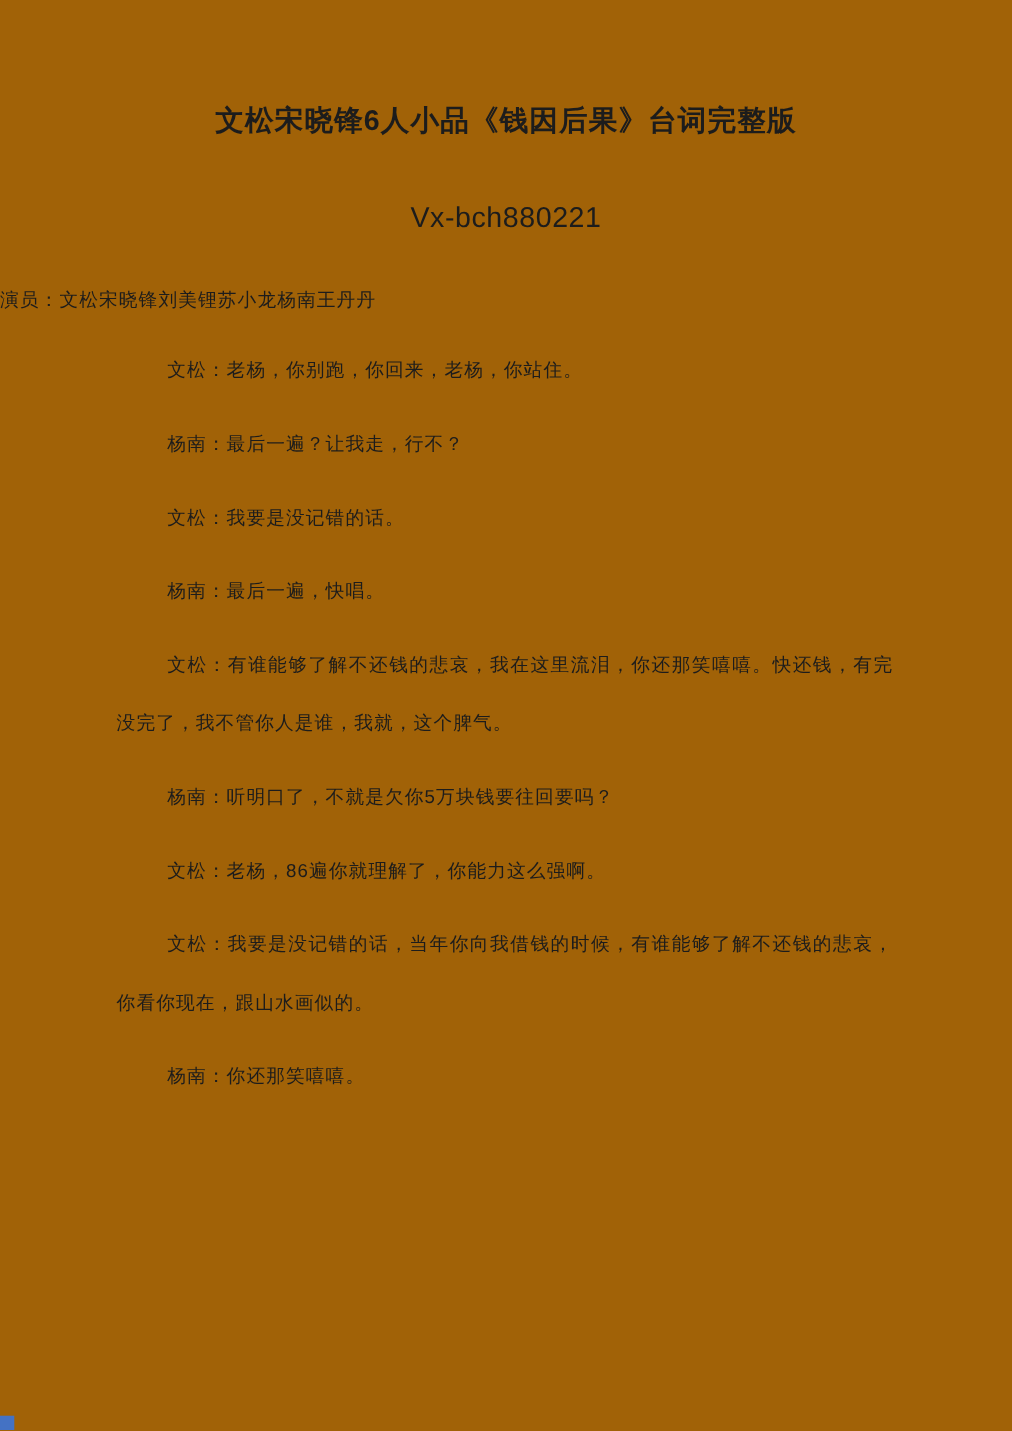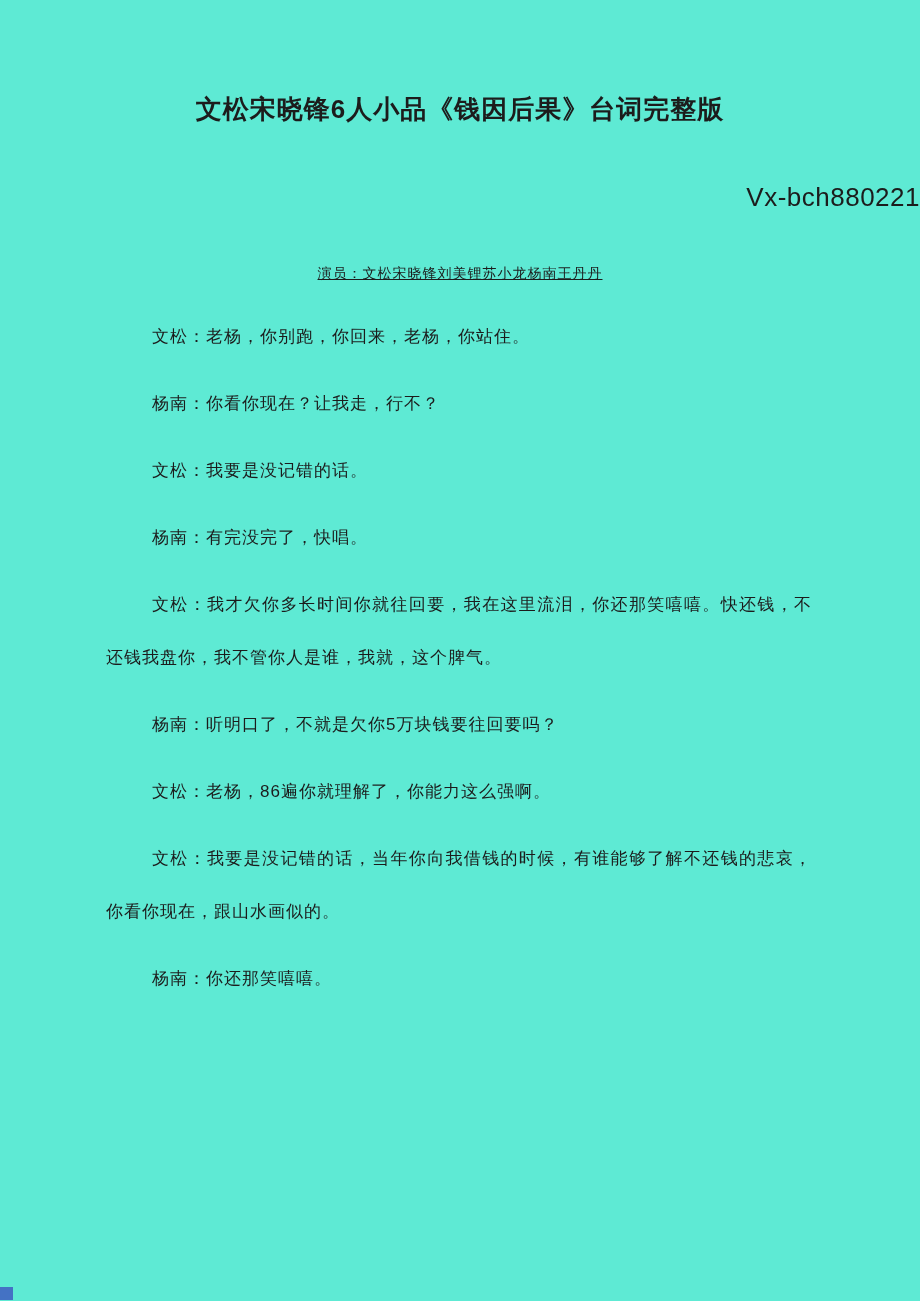--- a/index.html
+++ b/index.html
@@ -21,34 +21,33 @@
     margin: 0;
     padding-top: 92px;
     text-align: center;
     font-size: 26px;
     line-height: 34px;
     font-weight: bold;
     letter-spacing: 1px;
   }
   .doc-subtitle {
     margin: 54px 0 0 0;
-    text-align: right;
+    text-align: center;
     font-size: 26px;
     line-height: 34px;
     font-weight: 400;
     letter-spacing: 0.5px;
   }
   .cast-line {
     margin: 48px 0 0 0;
-    text-align: center;
-    font-size: 14px;
+    text-align: left;
+    font-size: 17px;
     line-height: 22px;
     font-weight: 400;
     letter-spacing: 1px;
-    text-decoration: underline;
   }
   .dialogue {
     margin-top: 26px;
     padding: 0 108px 0 106px;
   }
   .dialogue p.para {
     margin: 0 0 14px 0;
     font-size: 17px;
     line-height: 53px;
     text-align: justify;
@@ -60,33 +59,33 @@
     position: absolute;
     left: 0;
     top: 1287px;
     width: 13px;
     height: 13px;
   }
 </style>
 </head>
 <body>
 
-<div class="page" style="background: #5eead4; color: rgb(28, 28, 28);">
+<div class="page" style="background: #a16207; color: rgb(28, 28, 28);">
   <h1 class="doc-title">文松宋晓锋6人小品《钱因后果》台词完整版</h1>
 
   <h2 class="doc-subtitle">Vx-bch880221</h2>
 
   <p class="cast-line">演员：文松宋晓锋刘美锂苏小龙杨南王丹丹</p>
 
   <div class="dialogue">
       <p class="para">文松：老杨，你别跑，你回来，老杨，你站住。</p>
-      <p class="para">杨南：你看你现在？让我走，行不？</p>
+      <p class="para">杨南：最后一遍？让我走，行不？</p>
       <p class="para">文松：我要是没记错的话。</p>
-      <p class="para">杨南：有完没完了，快唱。</p>
-      <p class="para">文松：我才欠你多长时间你就往回要，我在这里流泪，你还那笑嘻嘻。快还钱，不还钱我盘你，我不管你人是谁，我就，这个脾气。</p>
+      <p class="para">杨南：最后一遍，快唱。</p>
+      <p class="para">文松：有谁能够了解不还钱的悲哀，我在这里流泪，你还那笑嘻嘻。快还钱，有完没完了，我不管你人是谁，我就，这个脾气。</p>
       <p class="para">杨南：听明口了，不就是欠你5万块钱要往回要吗？</p>
       <p class="para">文松：老杨，86遍你就理解了，你能力这么强啊。</p>
       <p class="para">文松：我要是没记错的话，当年你向我借钱的时候，有谁能够了解不还钱的悲哀，你看你现在，跟山水画似的。</p>
       <p class="para">杨南：你还那笑嘻嘻。</p>
     </div>
 
   <div class="corner-marker" style="background: rgb(68, 114, 196);"></div>
 </div>
 
 </body></html>

